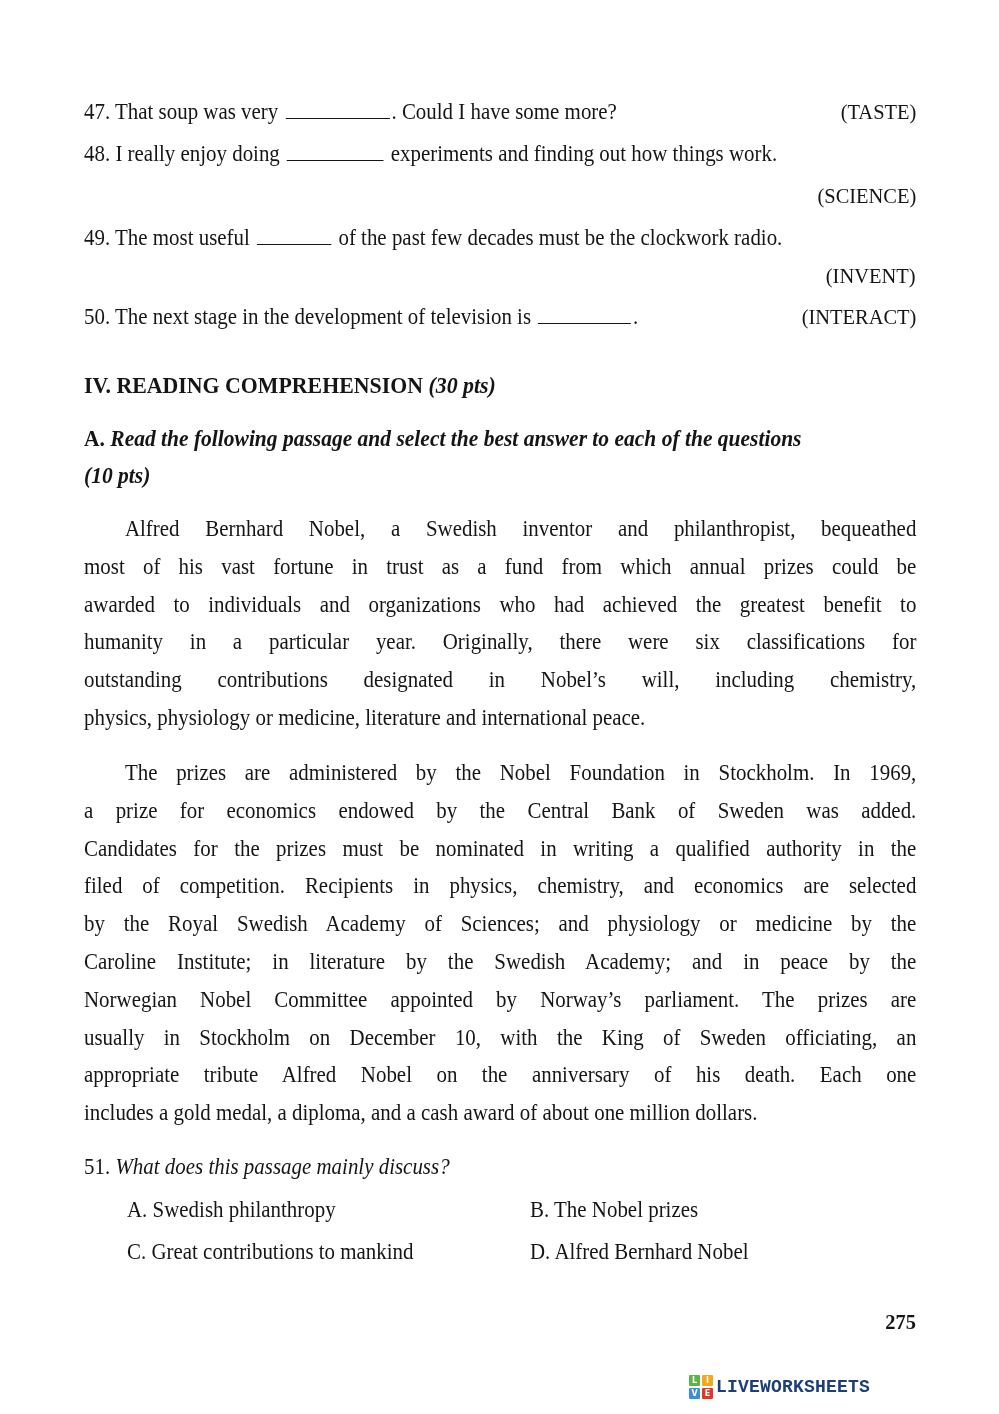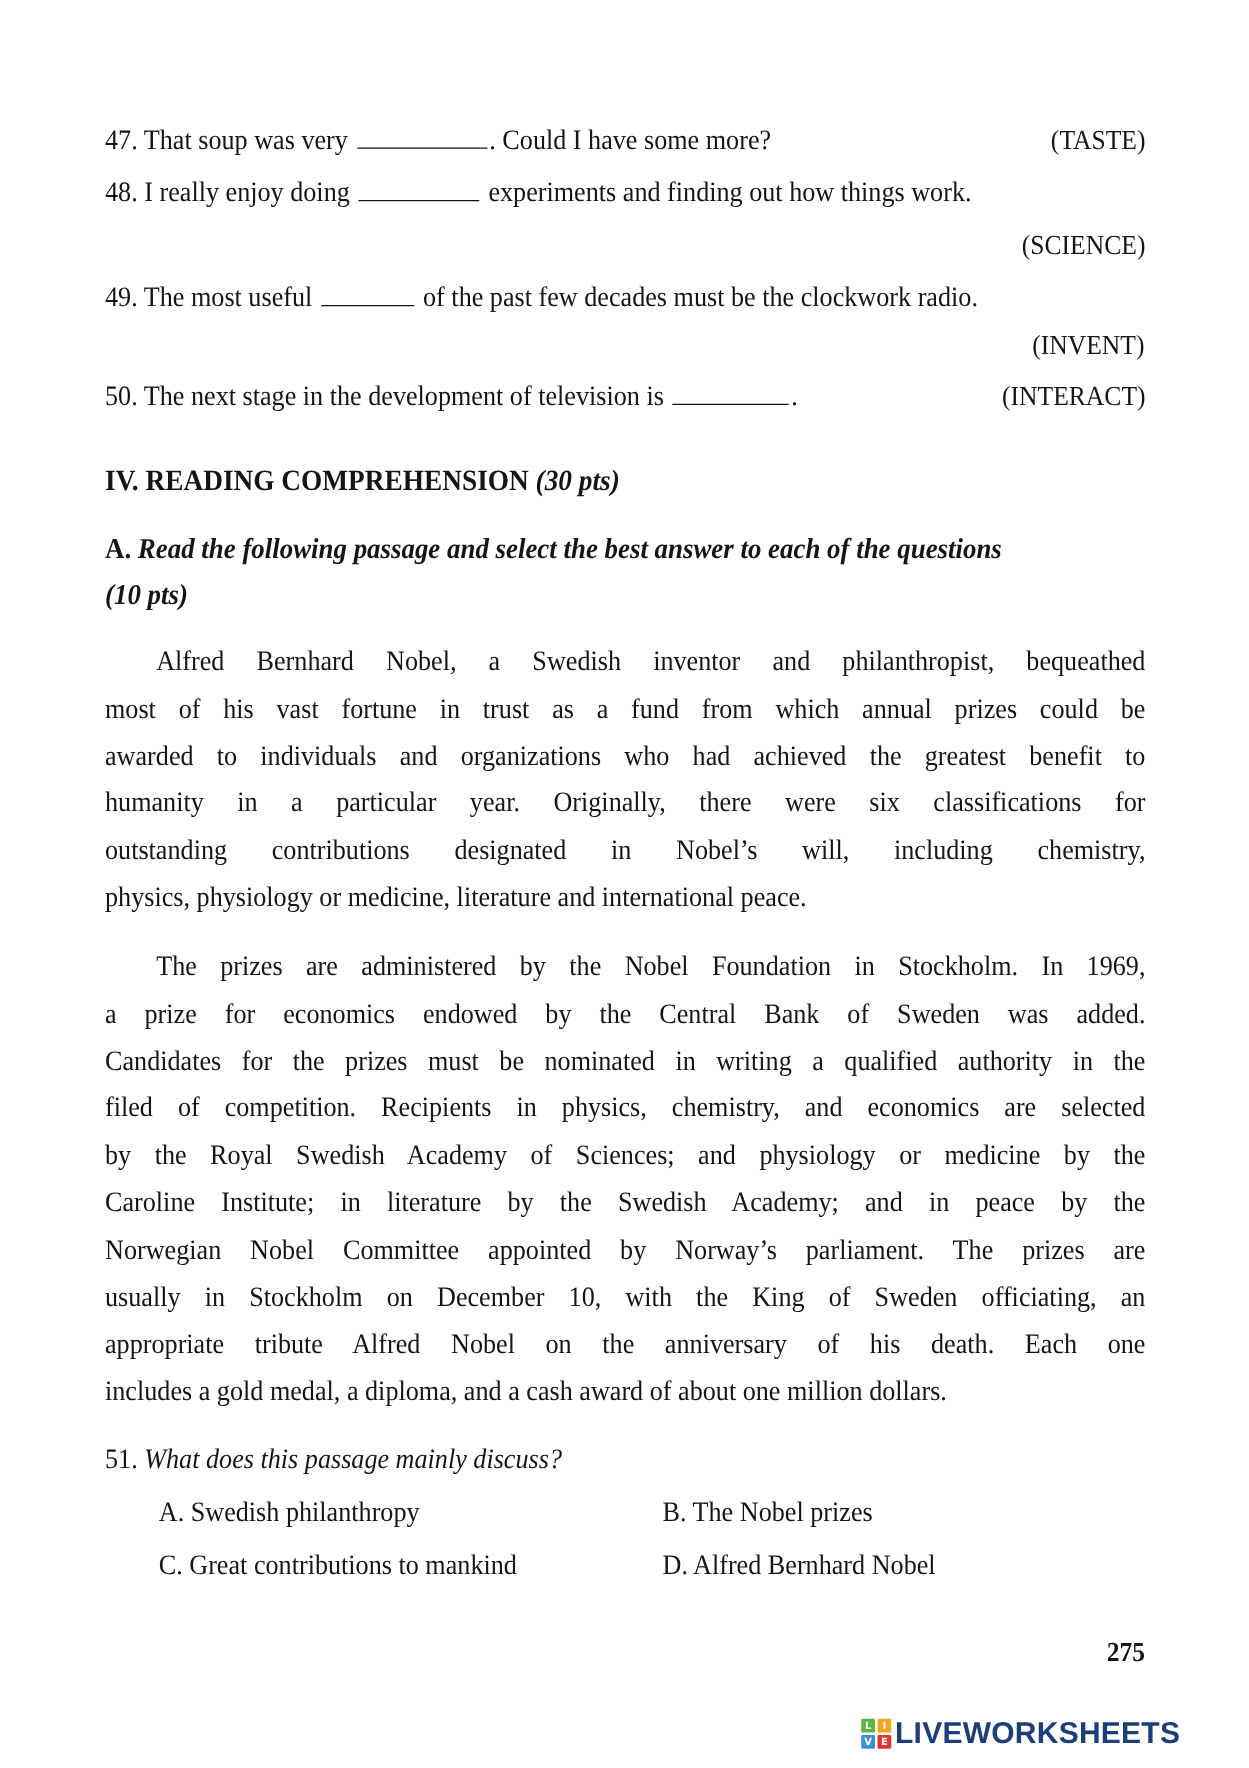--- a/index.html
+++ b/index.html
@@ -87,22 +87,22 @@
   .logo-grid {
     display: grid; grid-template-columns: 11px 11px; grid-template-rows: 11px 11px; gap: 2px;
   }
   .logo-cell {
     font-family: "DejaVu Sans", sans-serif;
     font-size: 8px; font-weight: bold; color: #ffffff;
     display: flex; align-items: center; justify-content: center;
     border-radius: 1px;
   }
   .logo-text {
-    font-family: Liberation Sans, sans-serif;
-    font-weight: bold; font-size: 24px; letter-spacing: 0.2px;
+    font-family: Liberation Mono, monospace;
+    font-weight: bold; font-size: 18px; letter-spacing: 0.2px;
     line-height: 26px;
   }
 </style>
 </head>
 <body>
 
 <div class="page">
 
   <div class="q-line" style="top:97px;">
     <span>47.</span>

